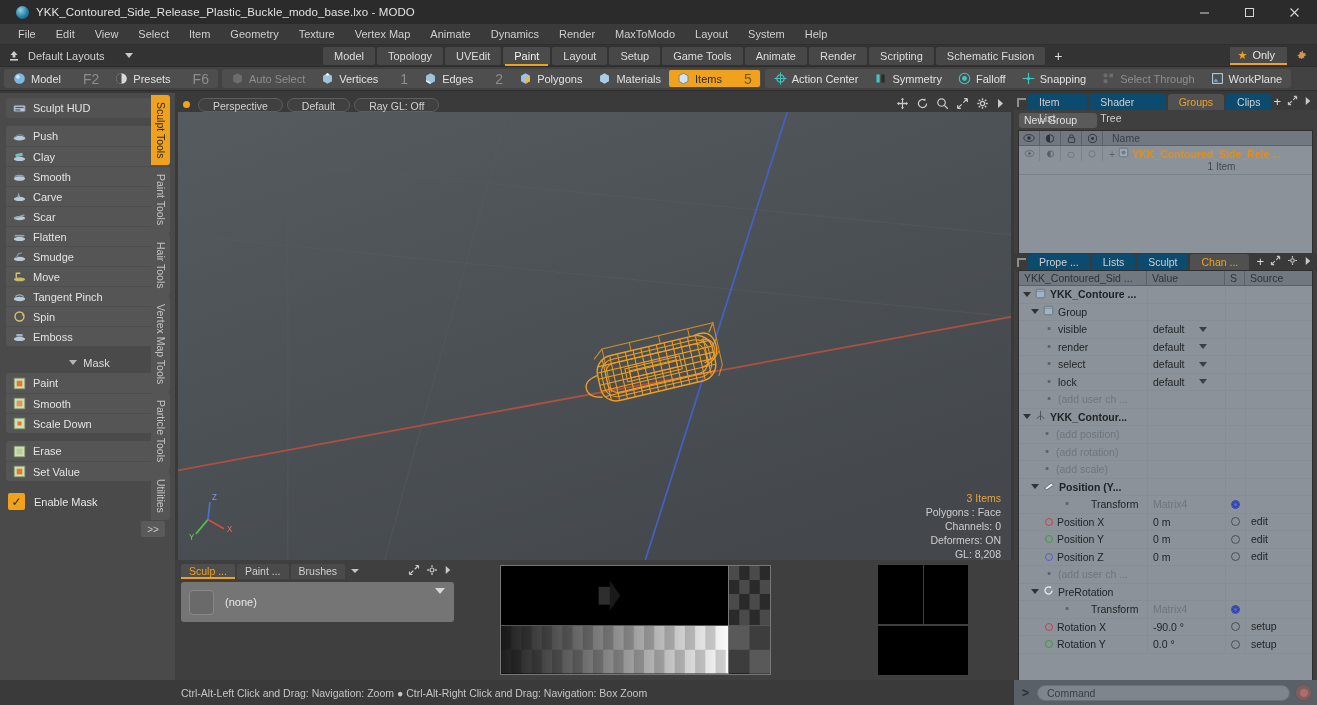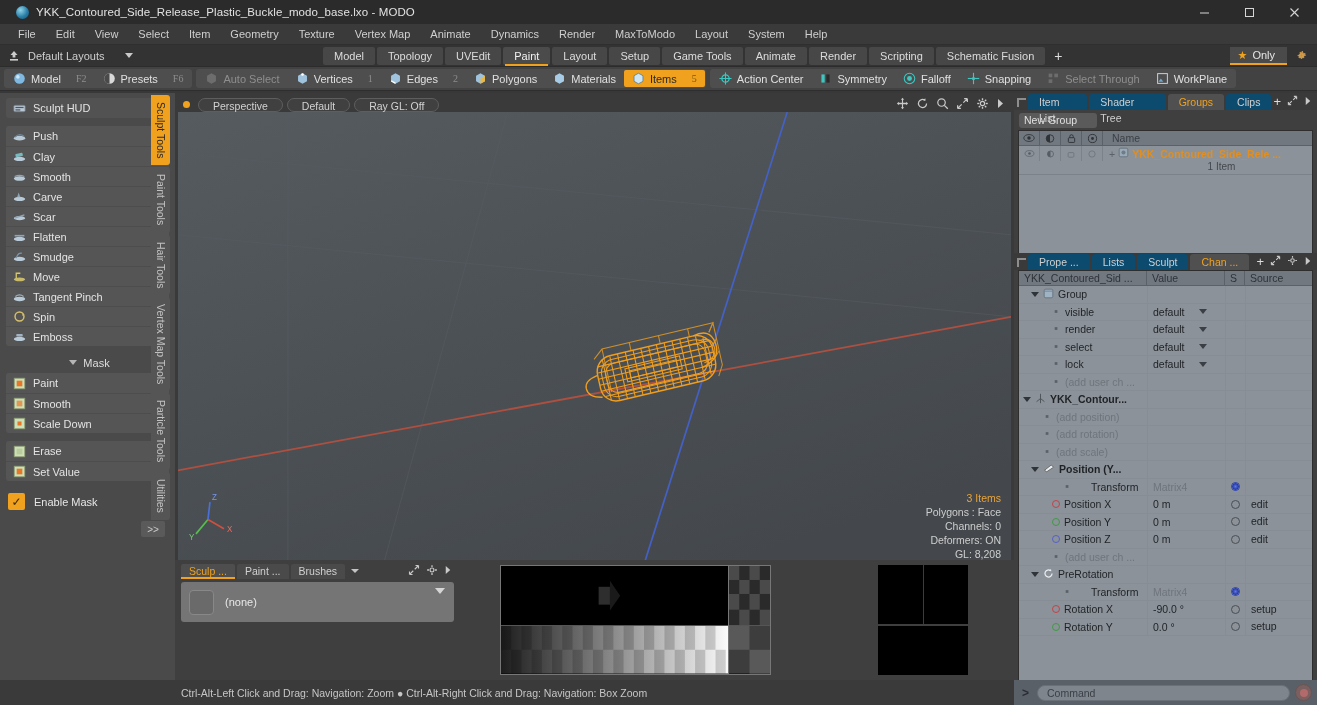--- a/index.html
+++ b/index.html
@@ -50,21 +50,21 @@
              border-bottom:2px solid #f0a21e; display:flex; align-items:center; gap:5px;}
   .star { color:#f0a21e; font-size:11px; }
   .gearbtn { width:22px; height:18px; display:flex; align-items:center; justify-content:center; }
 
   
   .modebar { height: 24px; background:#424242; display:flex; align-items:center; padding: 0 4px; gap:4px; border-bottom:1px solid #2e2e2e;}
   .mgroup { display:flex; align-items:center; background:#4e4e4e; border-radius:3px; height:19px; padding:0 1px;}
   .mitem { display:flex; align-items:center; gap:5px; height:17px; padding:0 8px; font-size:11px; color:#e0e0e0; border-radius:2px;}
   .mitem.on { background:#f0a21e; color:#2a2a2a; }
   .mitem.off { color:#8e8e8e; }
-  .mitem .hk { color:#8d8d8d; font-size:10px; margin-left:10px;font-family:Liberation Serif, serif; }
+  .mitem .hk { color:#8d8d8d; font-size:14px; margin-left:17px; }
   .mitem.on .hk { color:#7a5408; }
   .ico { width:13px; height:13px; flex:none; display:block; }
 
   
   .main { position:absolute; left:0; right:0; top:93px; bottom:0; }
 
   
   .lsb { position:absolute; left:0; top:0; width:175px; bottom:0; background:#4a4a4a; padding:5px 6px 0 6px;}
   .sbtn { height:20px; background:#555555; border-radius:3px; display:flex; align-items:center;
           padding:0 7px; gap:7px; font-size:11px; color:#e3e3e3; margin-bottom:1px; }
@@ -148,21 +148,21 @@
   .chsrc { flex:1; padding-left:5px; border-left:1px solid #868d94; height:17.5px; line-height:17.5px;}
   .dim { color:#6f757c; }
   .bold { font-weight:bold; }
   .dd { width:0;height:0;border-left:4px solid transparent;border-right:4px solid transparent;border-top:5px solid #3a3f45; margin-left:auto; margin-right:18px;}
   .ring { width:9px;height:9px;border-radius:50%;border:1.5px solid #4a4f55;}
   .ring.blue { border-color:#2a3fb8; background:radial-gradient(circle,#5d7ae0 0%,#2438a8 60%, #8c9299 70%); }
   .axdot { width:8px;height:8px;border-radius:50%; border:1.5px solid; flex:none;}
   .axdot.x { border-color:#c4424a; background:#8c9299; }
   .axdot.y { border-color:#3f9a46; background:#8c9299; }
   .axdot.z { border-color:#5560c8; background:#8c9299; }
-  .indent1 { padding-left:12px; } .indent2 { padding-left:24px; } .indent3 { padding-left:33px; }
+  .indent1 { padding-left:12px; } .indent2 { padding-left:24px; } .indent3 { padding-left:26px; }
   .indent4 { padding-left:44px;gap:19px; }
   .twist { width:0;height:0;border-left:4px solid transparent;border-right:4px solid transparent;border-top:5px solid #2f3439; flex:none;}
 
   
   .statusbar { position:absolute; left:175px; right:303px; bottom:0; height:25px; background:#3a3a3a;
                display:flex; align-items:center; padding-left:6px; font-size:10.5px; color:#c6c6c6;}
   .cmdbar { position:absolute; right:0; bottom:0; width:303px; height:25px; background:#5a6068; display:flex; align-items:center; padding:0 5px; gap:5px;}
   .cmd-gt { color:#2a2e33; font-size:12px; font-weight:bold; padding:0 3px;}
   .cmdinput { flex:1; height:16px; background:#7e858d; border:1px solid #6a7079; border-radius:8px; font-size:10.5px;
               color:#3b4046; padding-left:9px; line-height:15px; }
@@ -921,20 +921,35 @@
 
         <div class="chtbl">
           <div class="chhdr">
             <div class="c1">YKK_Contoured_Sid ...</div>
             <div class="c2">Value</div>
             <div class="c3">S</div>
             <div class="c4">Source</div>
           </div>
           <div id="chrows">
               <div class="chrow">
+                <div class="chn indent0">
+                  <span class="twist"></span>
+                  <span><svg width="11" height="11" viewBox="0 0 14 14">
+                      <rect x="1.5" y="1.5" width="11" height="11" rx="2" fill="#9fb3c4" stroke="#5d6a75"></rect>
+                      <path d="M2 4h10" stroke="#6d7c89"></path>
+                    </svg></span>
+                  <span class="bold">YKK_Contoure ...</span>
+                </div>
+                <div class="chv">
+                  <span class=""></span>
+                </div>
+                <div class="chs"></div>
+                <div class="chsrc"></div>
+              </div>
+              <div class="chrow">
                 <div class="chn indent1">
                   <span class="twist"></span>
                   <span><svg width="11" height="11" viewBox="0 0 14 14">
                       <rect x="1.5" y="1.5" width="11" height="11" rx="2" fill="#9fb3c4" stroke="#5d6a75"></rect>
                       <path d="M2 4h10" stroke="#6d7c89"></path>
                     </svg></span>
                   <span class="">Group</span>
                 </div>
                 <div class="chv">
                   <span class=""></span>

